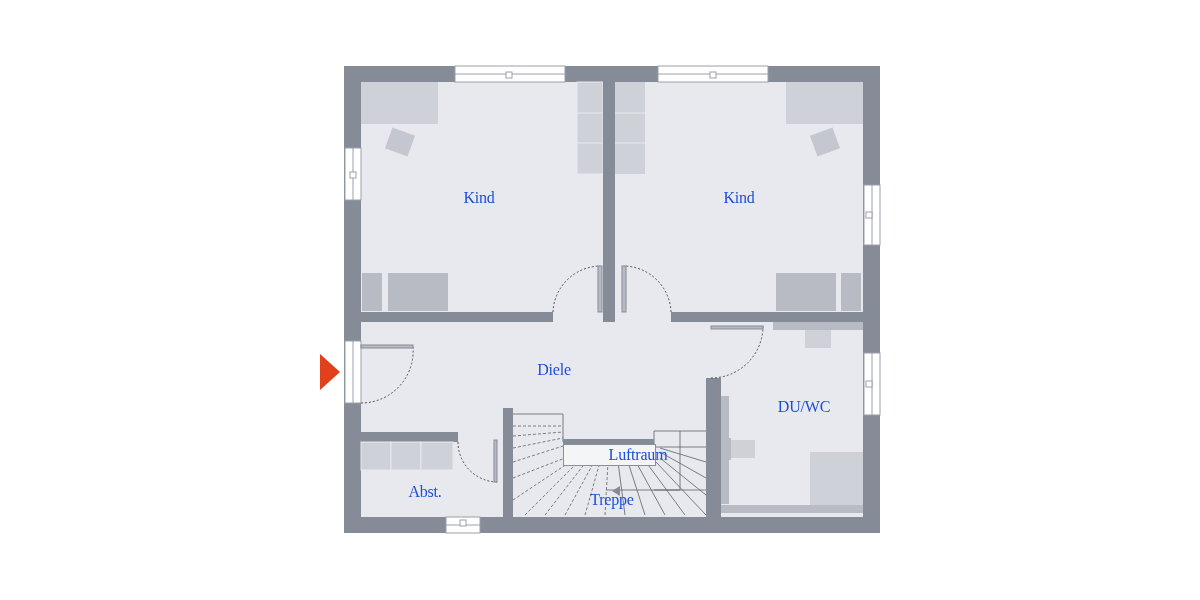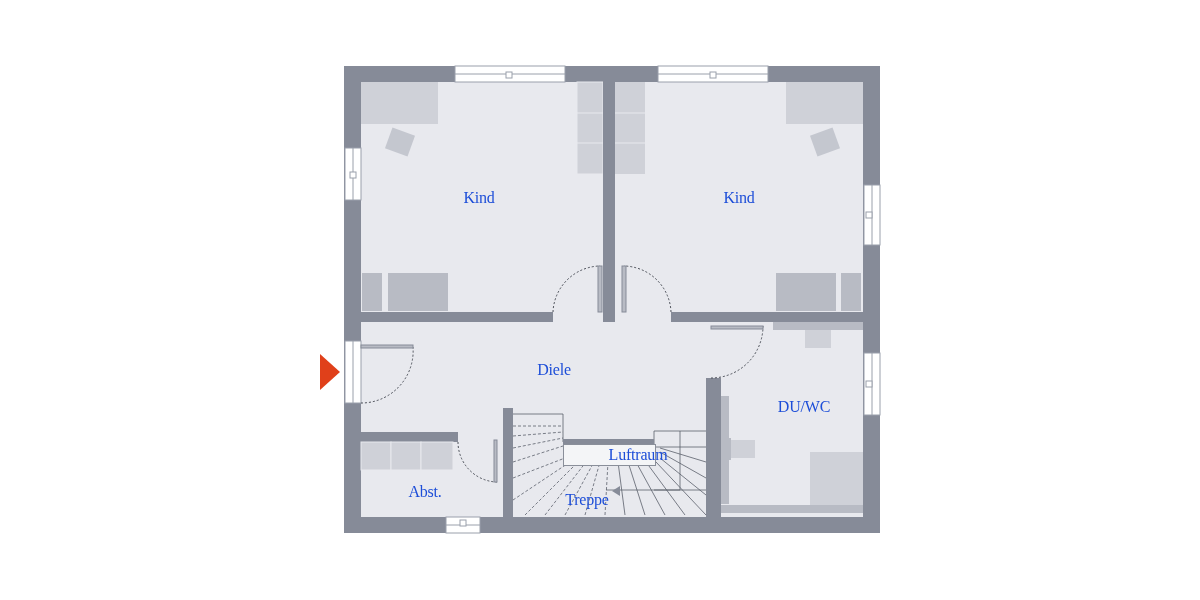--- a/index.html
+++ b/index.html
@@ -149,16 +149,16 @@
   <polygon points="612,491 620,486 620,496" fill="#868b98"></polygon>
 </svg>
 
 <div class="luftraum-box" style="left:563px; top:444px; width:91px; height:20px;"></div>
 
 <span class="room-label" style="left:479px; top:198px;">Kind</span>
 <span class="room-label" style="left:739px; top:198px;">Kind</span>
 <span class="room-label" style="left:554px; top:370px;">Diele</span>
 <span class="room-label" style="left:804px; top:407px;">DU/WC</span>
 <span class="room-label" style="left:425px; top:492px;">Abst.</span>
-<span class="room-label" style="left:587px; top:500px;">Treppe</span>
+<span class="room-label" style="left:612px; top:500px;">Treppe</span>
 <span class="room-label" style="left:638px; top:455px;">Luftraum</span>
 
 <div class="entrance-arrow"></div>
 
 </body></html>

